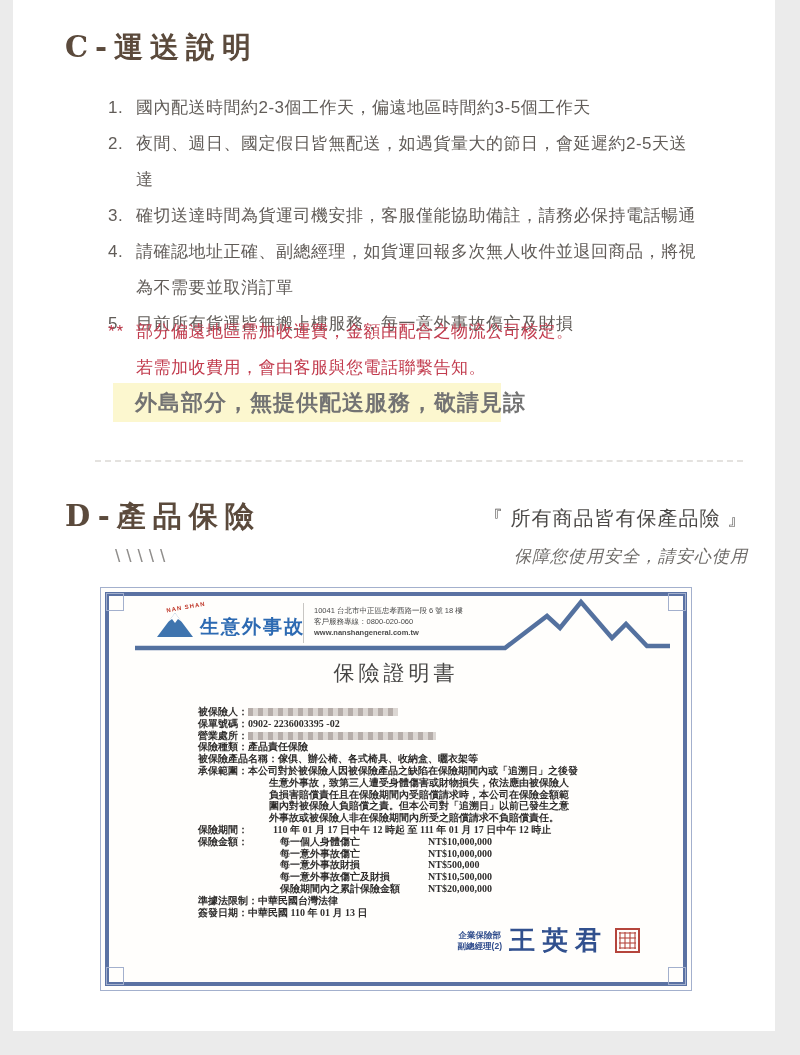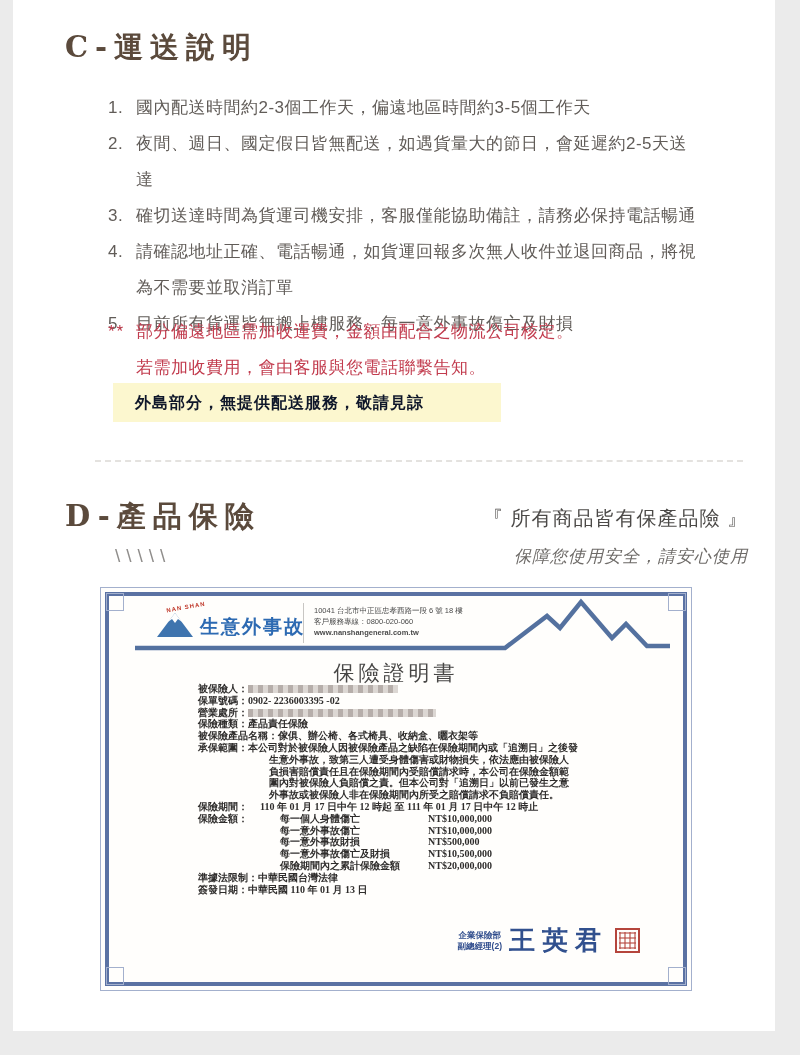--- a/index.html
+++ b/index.html
@@ -19,21 +19,21 @@
   .ship-item .num{flex:0 0 28px;}
   .ship-item .txt{max-width:568px;}
 
   
   .note{position:absolute;left:95px;top:314px;font-size:17px;color:#c23c4e;letter-spacing:.5px;}
   .note-row{display:flex;line-height:36px;}
   .note-marker{flex:0 0 28px;letter-spacing:2px;}
   .note-indent{padding-left:28px;line-height:36px;}
 
   .highlight-box{position:absolute;left:100px;top:383px;width:388px;height:39px;background:#fcf7cf;
-                 color:#0f172a;font-weight:bold;font-size:16px;line-height:39px;padding-left:22px;
+                 color:#737373;font-weight:bold;font-size:22px;line-height:39px;padding-left:22px;
                  letter-spacing:1px;box-sizing:border-box;white-space:nowrap;}
 
   .divider{position:absolute;left:82px;top:460px;width:648px;border-top:2px dashed #e4e2df;}
 
   .deco-slashes{position:absolute;left:102px;top:545px;font-size:19px;color:#8f8d8b;letter-spacing:6px;}
 
   .quote-block{position:absolute;left:350px;top:505px;width:385px;text-align:right;}
   .quote{font-size:20px;color:#4c4a48;letter-spacing:1px;white-space:nowrap;}
   .quote-sub{margin-top:13px;font-size:17px;color:#6e6b68;letter-spacing:1px;white-space:nowrap;font-style:italic;}
 
@@ -51,32 +51,32 @@
   .logo-name{position:absolute;left:100px;top:27px;font-size:19px;font-weight:bold;color:#2d6ab2;
              letter-spacing:2px;white-space:nowrap;}
   .logo-divider{position:absolute;left:203px;top:16px;width:1px;height:40px;background:#c8c6c3;}
   .addr{position:absolute;left:214px;top:18px;font-size:7.5px;color:#4a4a4a;line-height:11px;white-space:nowrap;}
   .addr-url{font-weight:bold;}
   .header-art{position:absolute;left:35px;top:11px;}
 
   .cert-title{position:absolute;left:0;right:0;top:72px;text-align:center;
               font-family:"Liberation Serif",serif;font-size:21px;color:#474645;letter-spacing:4px;}
 
-  .cert-body{position:absolute;left:98px;top:96px;width:450px;font-family:"Liberation Serif",serif;
+  .cert-body{position:absolute;left:98px;top:119px;width:450px;font-family:"Liberation Serif",serif;
              font-size:10px;font-weight:bold;color:#2f2d2c;line-height:11.8px;}
   .crow{display:flex;white-space:nowrap;}
   .blur{display:inline-block;height:8px;margin-top:2px;
         background:repeating-linear-gradient(90deg,#b6aeaa 0 5px,#dcd7d3 5px 10px);}
   .blur-insured{width:150px;} .blur-office{width:188px;}
   .cov{display:flex;justify-content:space-between;}
   .cov-label{flex:0 0 50px;white-space:nowrap;}
   .cov-lines{flex:1;}
   .cov-lines div{white-space:nowrap;}
   .cov-lines div:nth-child(n+2){padding-left:21px;}
-  .period-label{margin-right:12px;}
+  .period-label{margin-right:25px;}
   .amt{display:flex;}
   .amt-label{flex:0 0 82px;white-space:nowrap;}
   .amt-row{display:flex;white-space:nowrap;}
   .amt-item{flex:0 0 148px;}
 
   .sig{position:absolute;right:52px;top:336px;display:flex;align-items:center;gap:7px;}
   .sig-dept{font-size:8.5px;color:#2f4c8c;line-height:11px;text-align:center;font-weight:bold;white-space:nowrap;}
   .sig-name{font-size:26px;color:#31508e;font-family:"DejaVu Serif",serif;font-weight:bold;
             letter-spacing:7px;white-space:nowrap;}
   .sig-seal{width:25px;height:25px;border:2px solid #b5453c;position:relative;box-sizing:border-box;}
@@ -100,21 +100,21 @@
       <div class="ship-item">
         <span class="num">2.</span>
         <span class="txt">夜間、週日、國定假日皆無配送，如遇貨量大的節日，會延遲約2-5天送達</span>
       </div>
       <div class="ship-item">
         <span class="num">3.</span>
         <span class="txt">確切送達時間為貨運司機安排，客服僅能協助備註，請務必保持電話暢通</span>
       </div>
       <div class="ship-item">
         <span class="num">4.</span>
-        <span class="txt">請確認地址正確、電話暢通，如貨運回報多次無人收件並退回商品，將視為不需要並取消訂單</span>
+        <span class="txt">請確認地址正確、副總經理，如貨運回報多次無人收件並退回商品，將視為不需要並取消訂單</span>
       </div>
       <div class="ship-item">
         <span class="num">5.</span>
         <span class="txt">目前所有貨運皆無搬上樓服務，每一意外事故傷亡及財損</span>
       </div>
     </div>
 
     <div class="note">
       <div class="note-row">
         <span class="note-marker">**</span>

